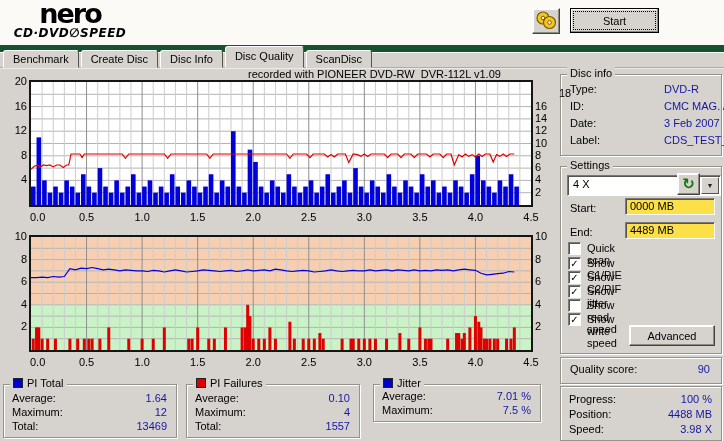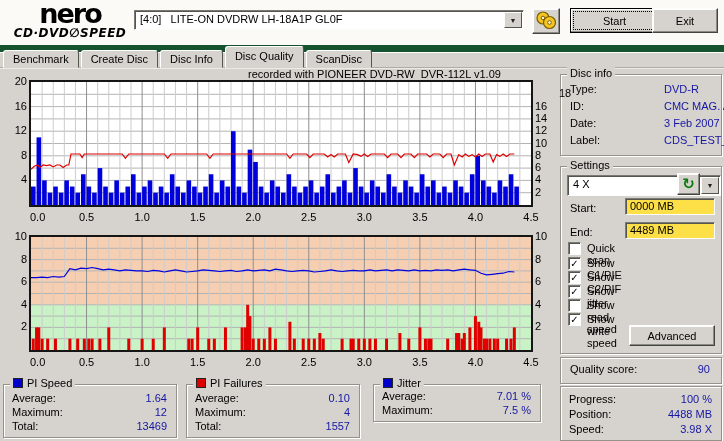--- a/index.html
+++ b/index.html
@@ -68,34 +68,29 @@
 </head>
 <body>
 
 <div id="win">
 
   <div class="topbar">
     <div class="logo">
       <div class="logo1">nero</div>
       <div class="logo2">CD·DVD∅SPEED</div>
     </div>
-    <div class="combo drive">
-      <span class="combo-text">[4:0]   LITE-ON DVDRW LH-18A1P GL0F</span>
-      <span class="combo-arrow">▼</span>
-    </div>
     <button class="btn iconbtn">
       <svg width="22" height="20" viewBox="0 0 22 20">
         <circle cx="8" cy="8" r="6" fill="#f2c522" stroke="#7a5c00" stroke-width="1.2"></circle>
         <circle cx="8" cy="8" r="1.8" fill="#fffbe8" stroke="#7a5c00" stroke-width="1"></circle>
         <circle cx="14.5" cy="12.5" r="6" fill="#f2c522" stroke="#7a5c00" stroke-width="1.2"></circle>
         <circle cx="14.5" cy="12.5" r="1.8" fill="#fffbe8" stroke="#7a5c00" stroke-width="1"></circle>
       </svg>
     </button>
     <button class="btn default startbtn">Start</button>
-    <button class="btn exitbtn">Exit</button>
   </div>
 
   <div class="tabs">
     <div class="tab">Benchmark</div>
     <div class="tab">Create Disc</div>
     <div class="tab">Disc Info</div>
     <div class="tab active">Disc Quality</div>
     <div class="tab">ScanDisc</div>
   </div>
   <div class="tabline"></div>
@@ -374,21 +369,21 @@
         <rect x="461.8333333333333" y="101.7" width="3" height="11.299999999999997" fill="#e00000"></rect>
         <rect x="465.1666666666667" y="101.7" width="3" height="11.299999999999997" fill="#e00000"></rect>
         <rect x="474.05555555555554" y="101.7" width="3" height="11.299999999999997" fill="#e00000"></rect>
         <rect x="478.50000000000006" y="101.7" width="3" height="11.299999999999997" fill="#e00000"></rect>
         <rect x="481.83333333333326" y="90.4" width="3" height="22.599999999999994" fill="#e00000"></rect>
         <polyline points="0.0,40.7 5.6,40.7 11.1,40.1 16.7,40.7 22.2,39.5 27.8,40.1 33.3,39.5 38.9,31.6 44.4,32.8 50.0,31.1 55.6,31.6 61.1,30.5 66.7,31.6 72.2,32.8 77.8,32.2 83.3,32.8 88.9,33.9 94.4,32.8 100.0,33.3 105.6,33.9 111.1,33.9 116.7,34.5 122.2,33.3 127.8,33.9 133.3,35.0 138.9,33.9 144.4,32.8 150.0,33.9 155.6,35.0 161.1,34.5 166.7,33.9 172.2,32.8 177.8,33.3 183.3,33.9 188.9,34.5 194.4,33.9 200.0,33.3 205.6,34.5 211.1,33.9 216.7,32.8 222.2,33.9 227.8,33.3 233.3,32.8 238.9,33.9 244.4,32.2 250.0,32.8 255.6,33.9 261.1,34.5 266.7,33.9 272.2,33.3 277.8,33.9 283.3,35.0 288.9,34.5 294.4,33.9 300.0,32.8 305.6,33.9 311.1,34.5 316.7,33.9 322.2,33.3 327.8,33.9 333.3,33.9 338.9,32.8 344.4,33.9 350.0,33.3 355.6,32.8 361.1,33.9 366.7,32.8 372.2,33.3 377.8,33.9 383.3,32.8 388.9,33.9 394.4,33.3 400.0,33.9 405.6,32.8 411.1,33.3 416.7,32.8 422.2,33.9 427.8,32.8 433.3,32.2 438.9,32.8 444.4,33.3 450.0,36.2 455.6,37.9 461.1,37.3 466.7,36.7 472.2,36.2 477.8,34.5 483.3,35.0" fill="none" stroke="#0000dd" stroke-width="1.2"></polyline>
       </svg>
   </div>
 
   <div class="groupbox" style="left:3px;top:384px;width:172px;height:52px;">
-    <div class="gb-title"><span class="legend-sq sq-blue"></span><span>PI Speed</span></div>
+    <div class="gb-title"><span class="legend-sq sq-blue"></span><span>PI Total</span></div>
     <div class="statrow" style="top:7px;">
         <span class="lbl">Average:</span>
         <span class="val">1.64</span>
       </div>
     <div class="statrow" style="top:21px;">
         <span class="lbl">Maximum:</span>
         <span class="val">12</span>
       </div>
     <div class="statrow" style="top:35px;">
         <span class="lbl">Total:</span>

